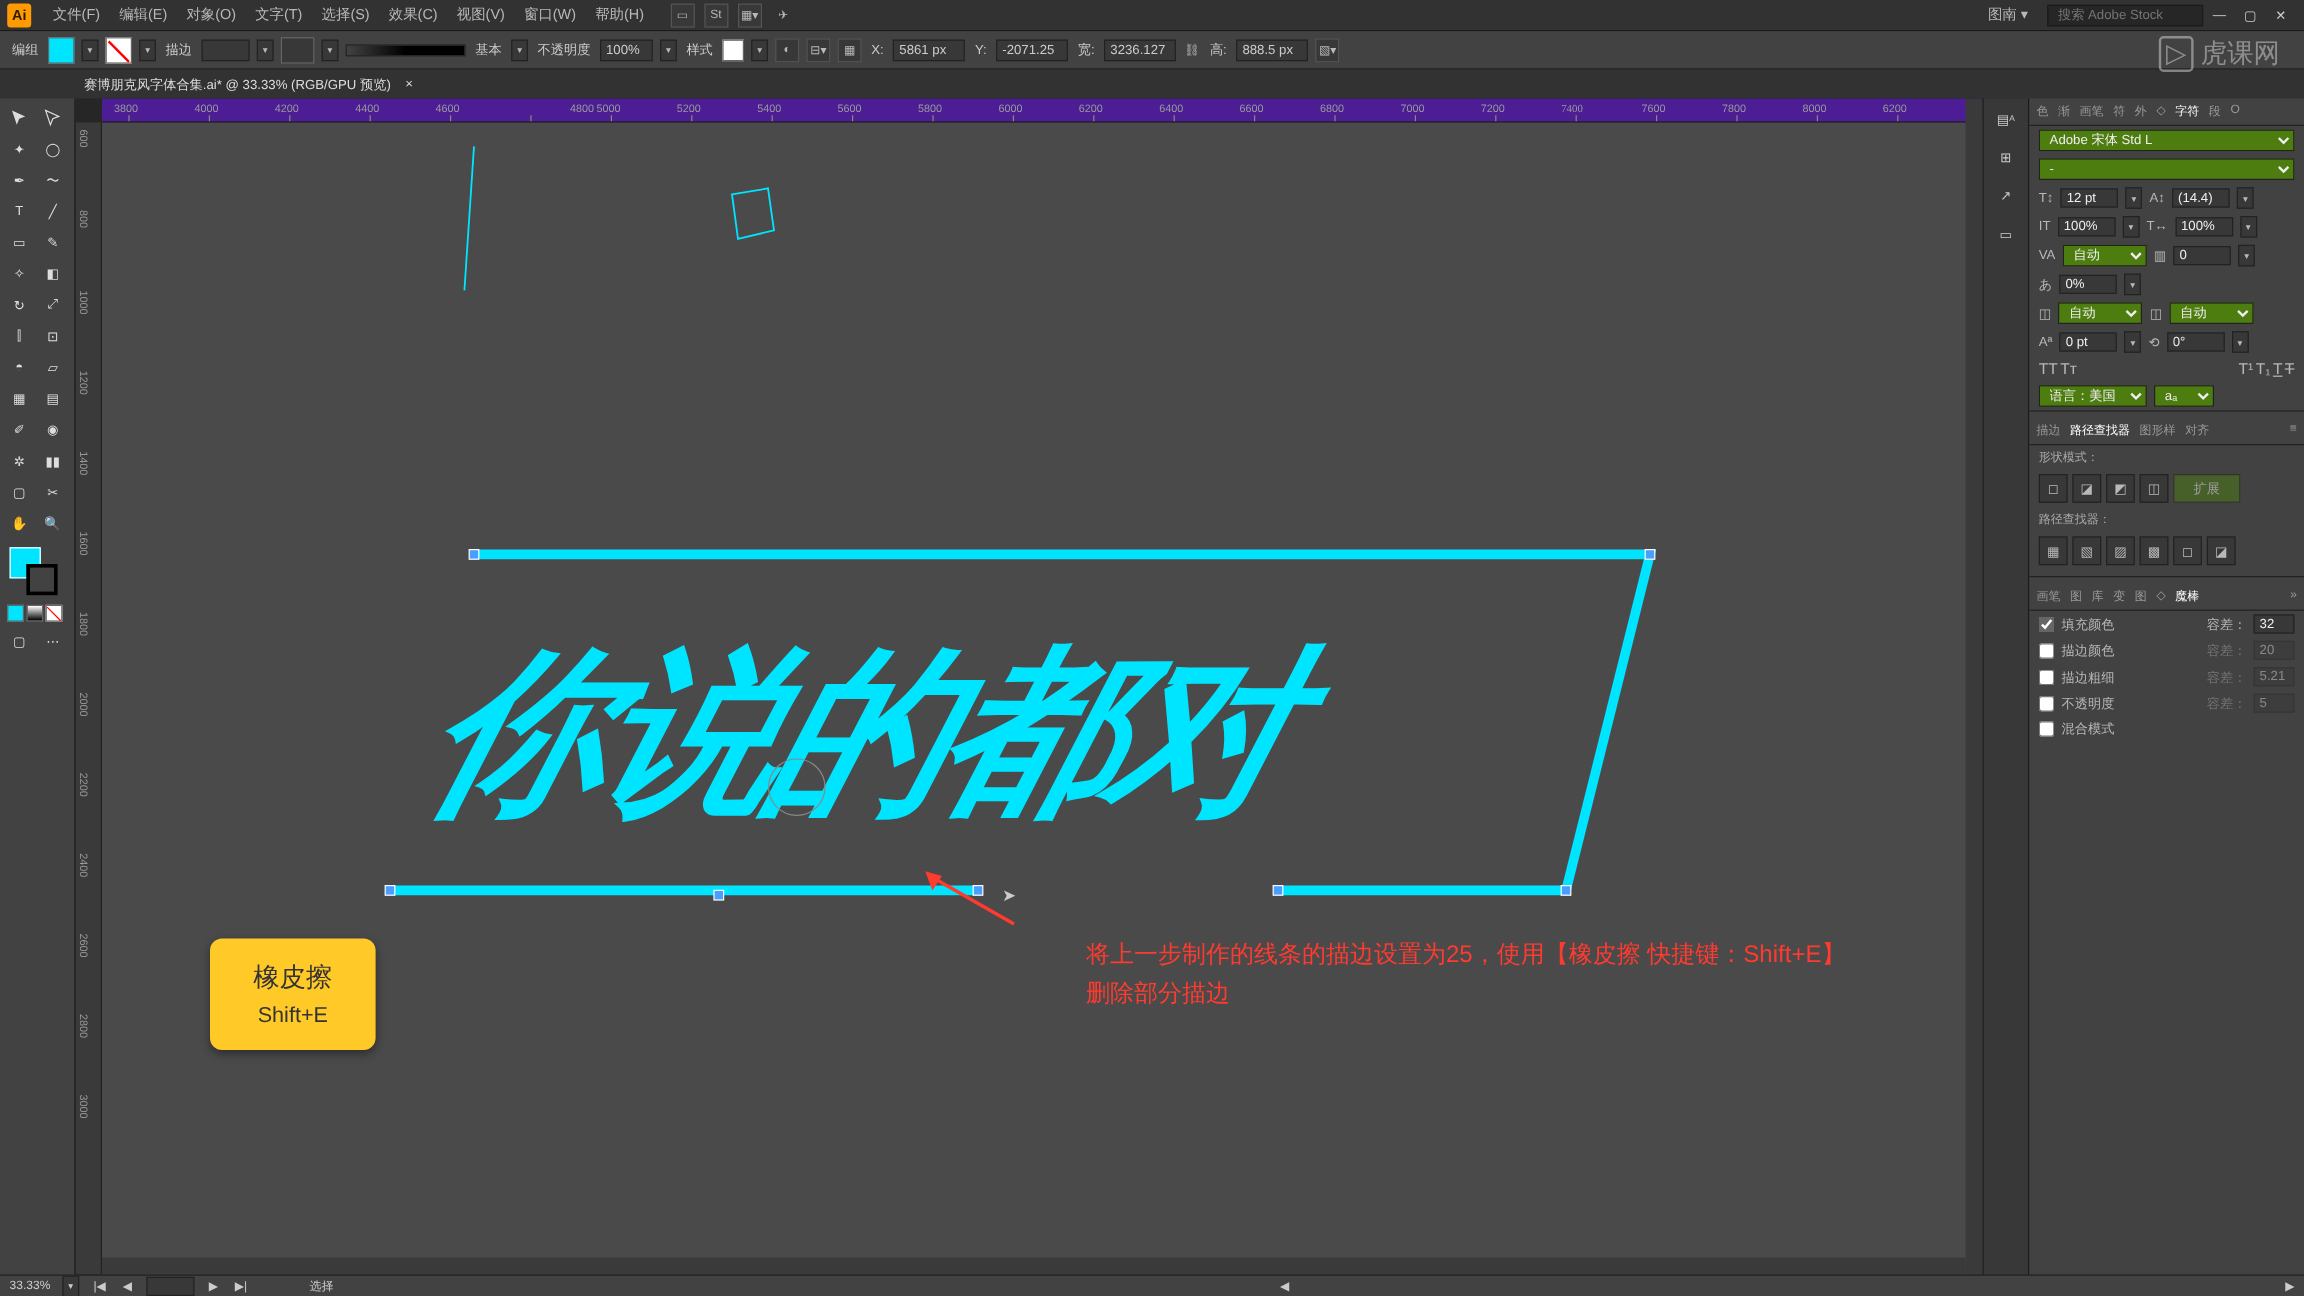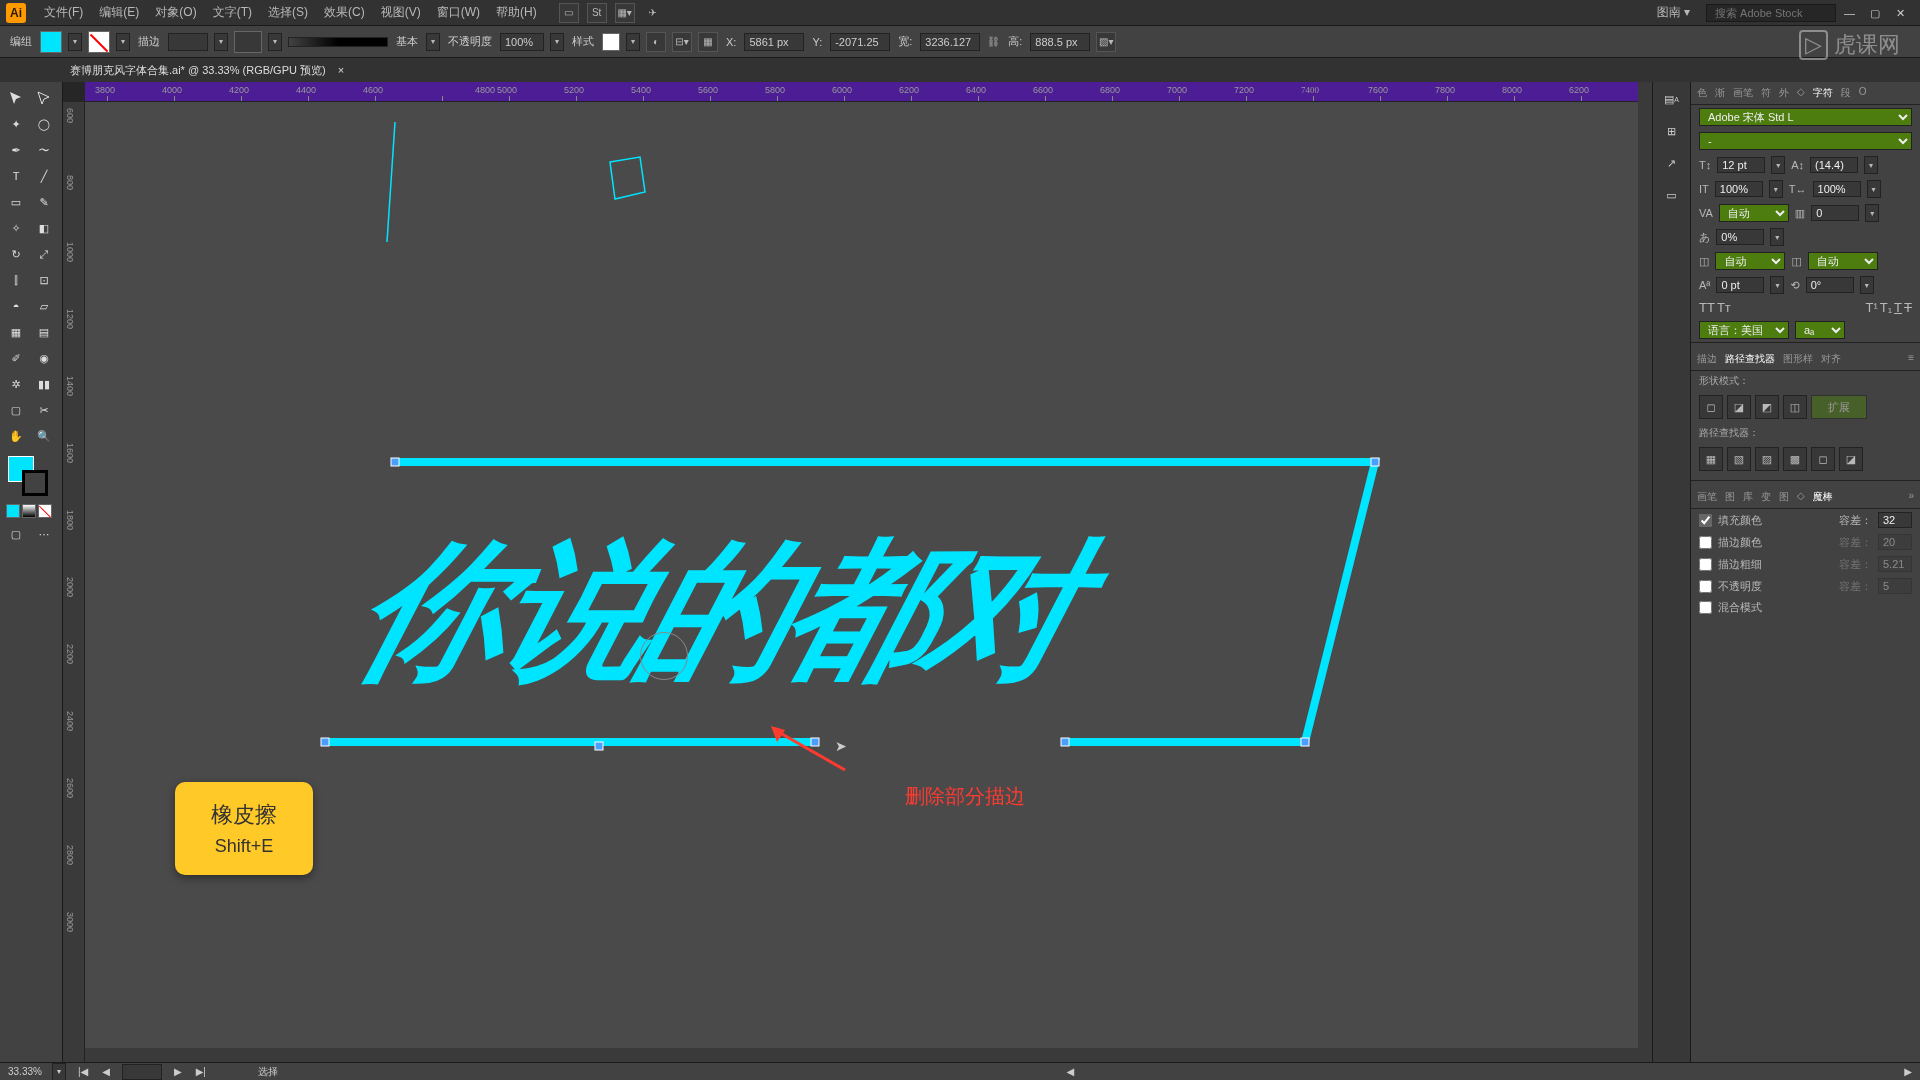--- a/index.html
+++ b/index.html
@@ -306,20 +306,21 @@
           <rect class="selection-handle" x="280" y="290" width="8" height="8"></rect>
         </g>
       </svg>
       <div class="eraser-circle"></div>
       <svg class="annotation-arrow" width="100" height="60">
         <line x1="10" y1="10" x2="80" y2="50" stroke="#ff3b30" stroke-width="3"></line>
         <polygon points="6,6 20,10 12,22" fill="#ff3b30"></polygon>
       </svg>
       <div style="position:absolute;left:750px;top:636px;font-size:14px;color:#ccc">➤</div>
       <div class="annotation-text">
+        <div>将上一步制作的线条的描边设置为25，使用【橡皮擦 快捷键：Shift+E】</div>
         <div>删除部分描边</div>
       </div>
       <div class="tooltip-box">
         <div class="t1">橡皮擦</div>
         <div class="t2">Shift+E</div>
       </div>
     </div>
   </div>
 
   <div class="right-dock">

